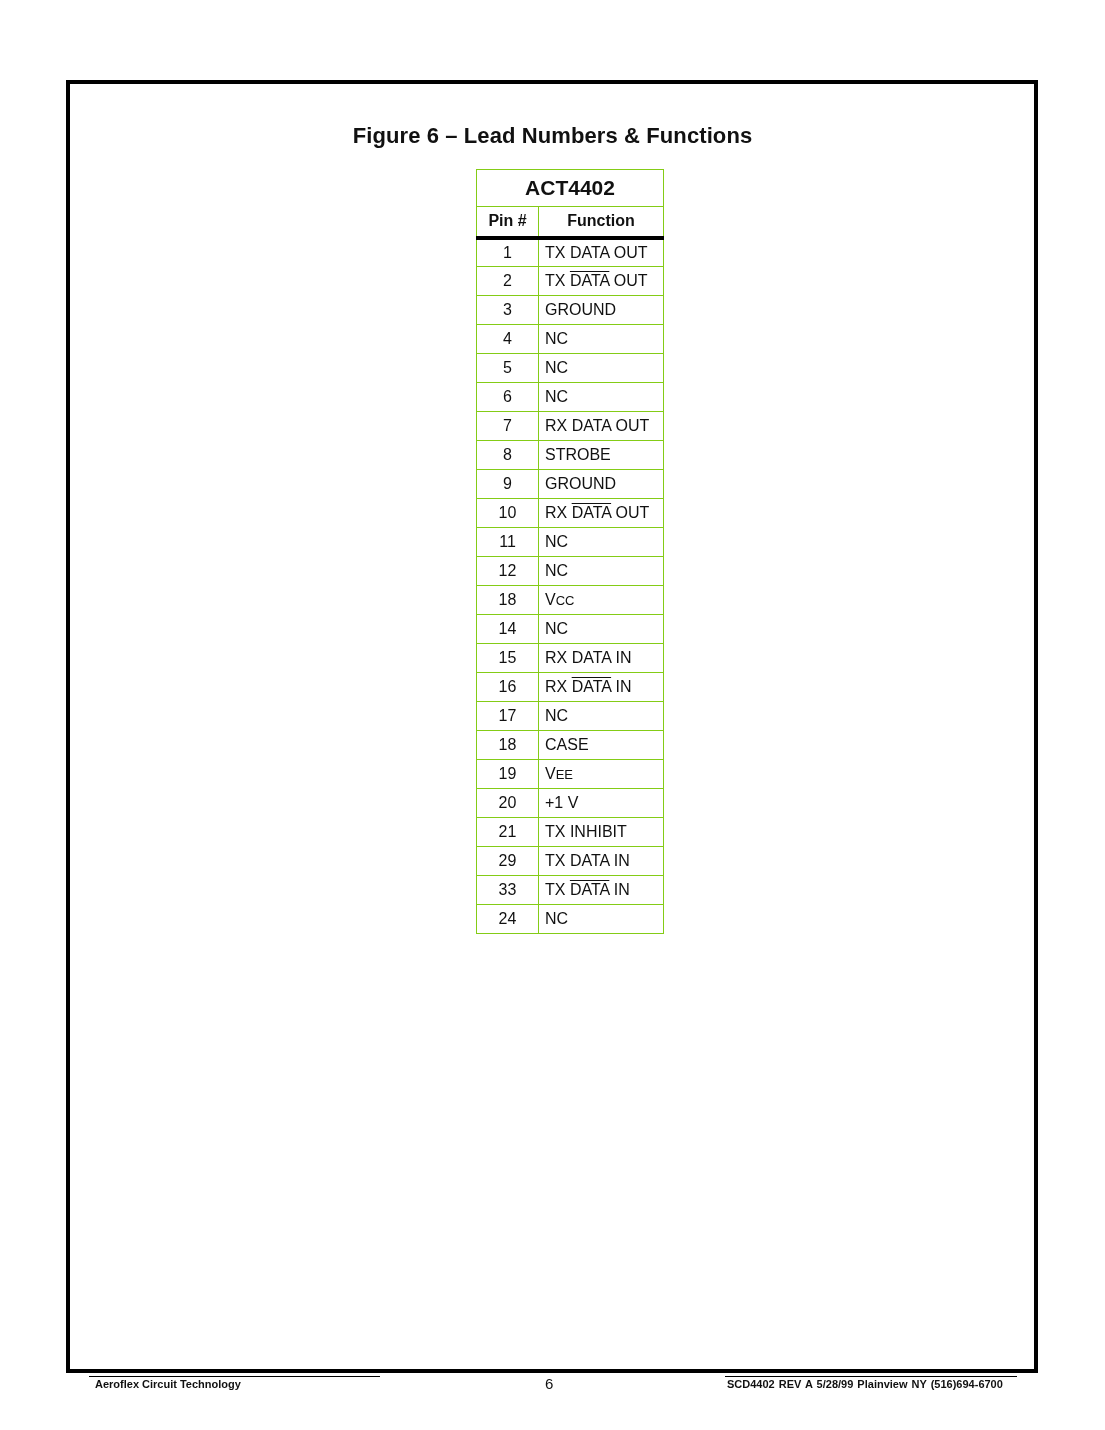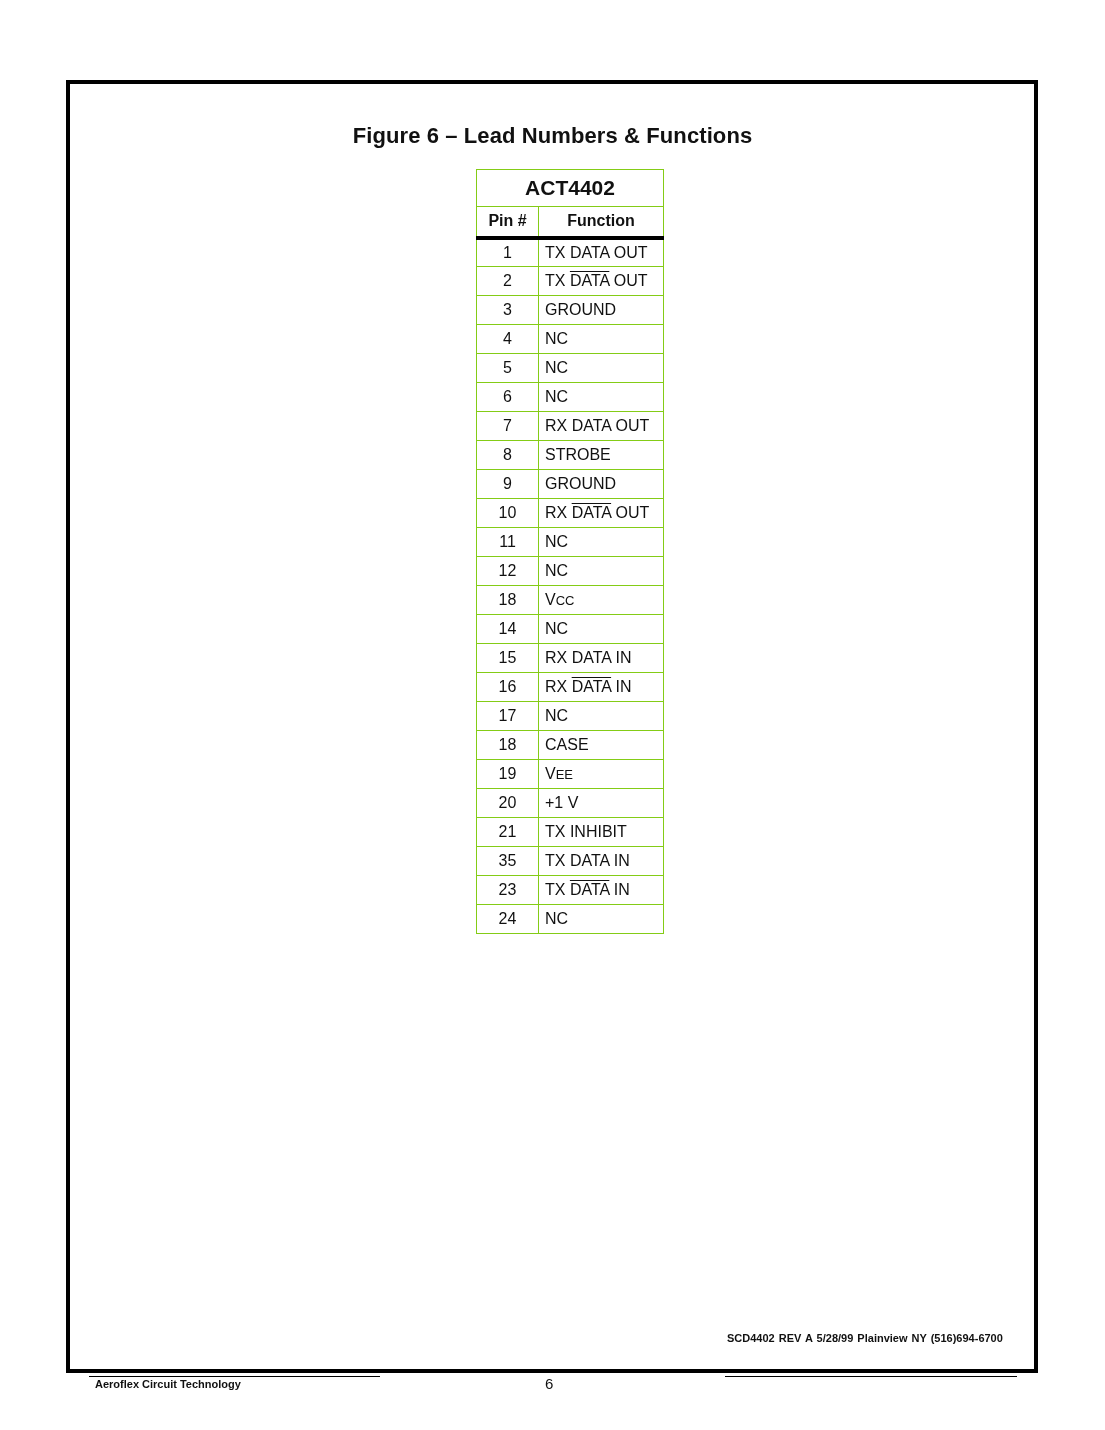--- a/index.html
+++ b/index.html
@@ -94,21 +94,21 @@
     }
     .footer-center {
       position: absolute;
       left: 545px;
       top: 1375px;
       font-size: 15px;
     }
     .footer-right {
       position: absolute;
       left: 727px;
-      top: 1332px;
+      top: 1378px;
       font-size: 11px;
       font-weight: bold;
       word-spacing: 1px;
     }
   </style>
 </head>
 <body>
 
 <div class="page-frame"></div>
 
@@ -207,25 +207,25 @@
       </tr>
       <tr>
         <td class="pin">20</td>
         <td class="fn">+1 V</td>
       </tr>
       <tr>
         <td class="pin">21</td>
         <td class="fn">TX INHIBIT</td>
       </tr>
       <tr>
-        <td class="pin">35</td>
+        <td class="pin">29</td>
         <td class="fn">TX DATA IN</td>
       </tr>
       <tr>
-        <td class="pin">23</td>
+        <td class="pin">33</td>
         <td class="fn"><span style="white-space: pre;">TX </span><span class="overbar">DATA</span><span style="white-space: pre;"> IN</span></td>
       </tr>
       <tr>
         <td class="pin">24</td>
         <td class="fn">NC</td>
       </tr>
     </tbody>
 </table>
 
 <div class="footer-rule" style="left:89px; top:1376px; width:291px;"></div>

